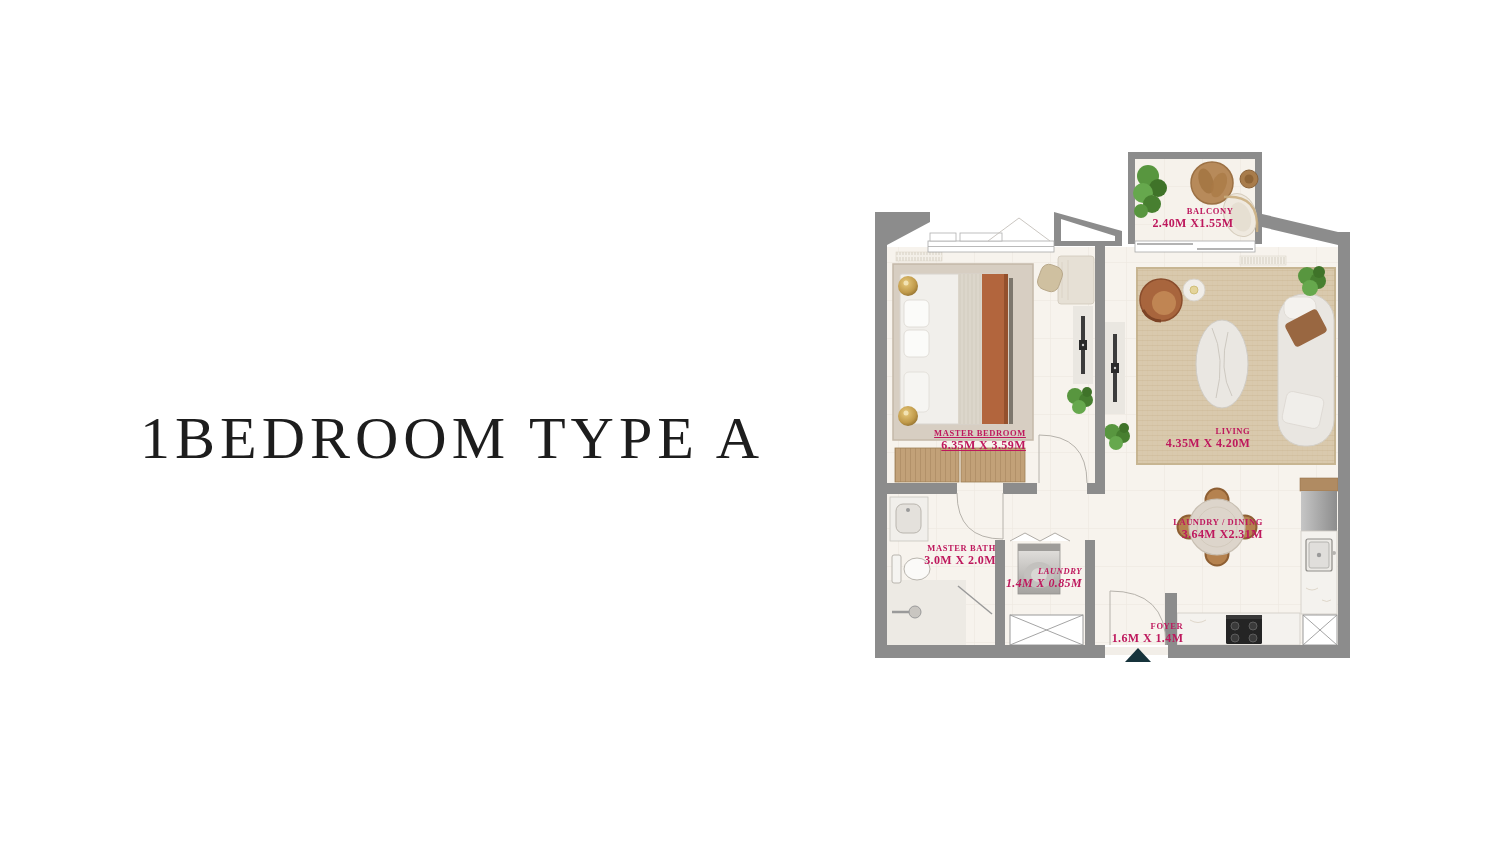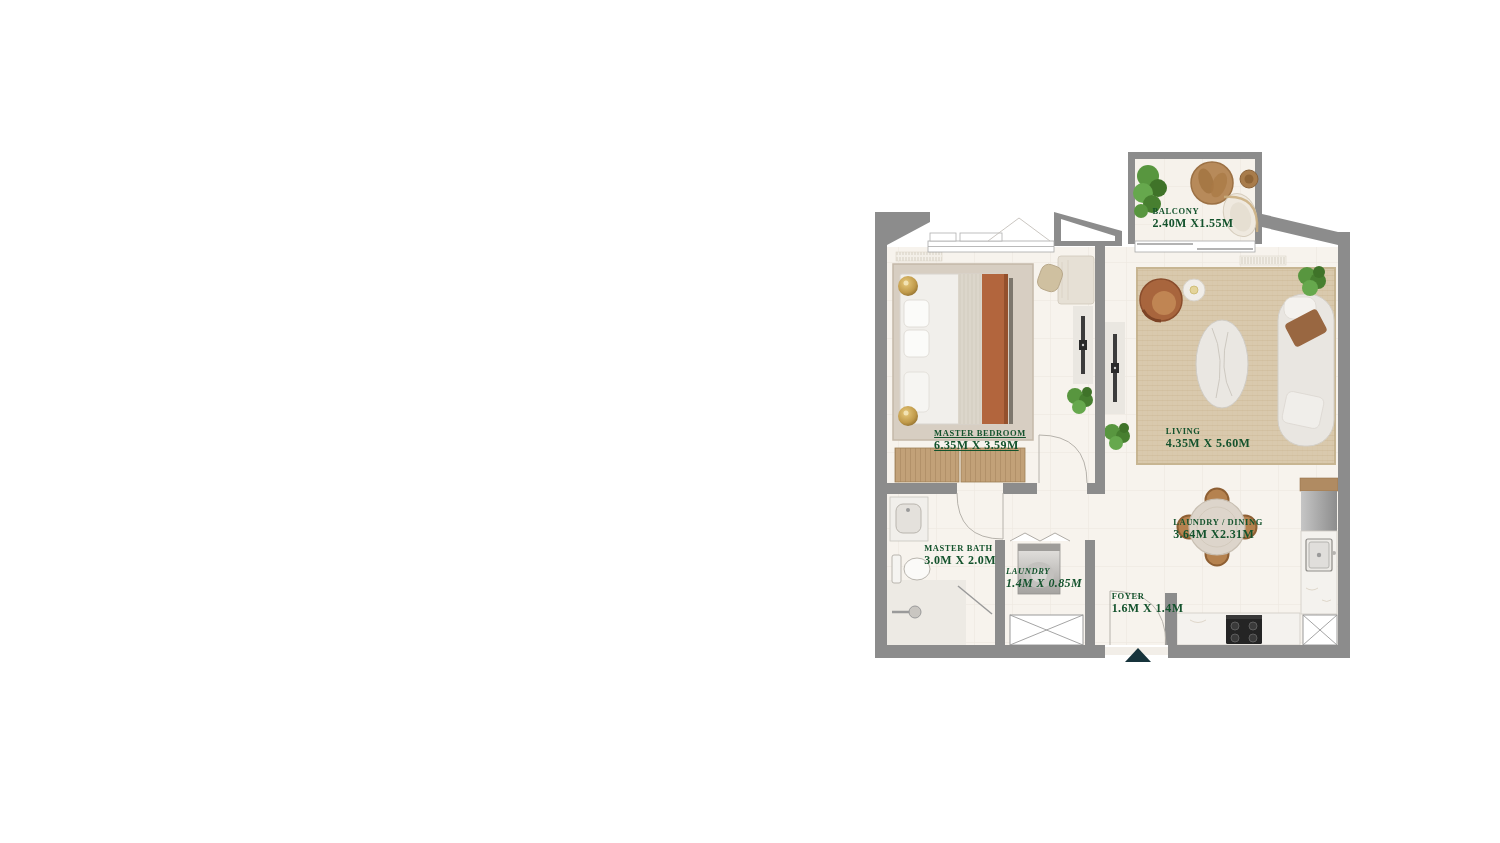--- a/index.html
+++ b/index.html
@@ -3,30 +3,31 @@
 <meta charset="utf-8">
 <style>
   html,body{margin:0;padding:0;}
   body{width:1500px;height:843px;background:#ffffff;position:relative;overflow:hidden;
        font-family:"Liberation Serif", "DejaVu Serif", serif;}
   .canvas{position:absolute;left:0;top:0;width:1500px;height:843px;background:#ffffff;}
   .title{position:absolute;left:140px;top:408px;font-size:60px;line-height:1;
          letter-spacing:5px;color:#1d1d1d;font-weight:400;white-space:nowrap;}
   .plan{position:absolute;left:860px;top:148px;width:510px;height:520px;}
   .plan svg{position:absolute;left:0;top:0;}
-  .room-label{position:absolute;z-index:6;transform:translateX(-50%);text-align:left;
-              color:#14532d;white-space:nowrap;}
+  .room-label{position:absolute;z-index:6;transform:translateX(-50%);text-align:right;
+              color:#be185d;white-space:nowrap;}
   .room-label .rname{font-size:8.5px;font-weight:700;letter-spacing:0.6px;line-height:12px;}
   .room-label .rdims{font-size:12px;font-weight:700;letter-spacing:0.4px;line-height:12px;}
 </style>
 </head>
 <body>
 
 <div class="canvas">
 
+  <div class="title">1BEDROOM TYPE A</div>
 
   <div class="plan">
     <svg width="510" height="520" viewBox="0 0 510 520">
       <defs>
         <pattern id="tiles" width="38" height="38" patternUnits="userSpaceOnUse">
           <path d="M38,0 L0,0 L0,38" fill="none" stroke="#ece6de" stroke-width="1"></path>
         </pattern>
         <pattern id="weave" width="5" height="5" patternUnits="userSpaceOnUse">
           <path d="M0,2.5 H5" stroke="#bda57e" stroke-width="1" opacity="0.25"></path>
           <path d="M2.5,0 V5" stroke="#cdb58c" stroke-width="0.6" opacity="0.2"></path>
@@ -309,32 +310,32 @@
     <div class="room-label" style="left:333px;top:57px;">
       <div class="rname">BALCONY</div>
       <div class="rdims">2.40M X1.55M</div>
     </div>
     <div class="room-label" style="left:120px;top:279px;text-decoration:underline;">
       <div class="rname">MASTER BEDROOM</div>
       <div class="rdims">6.35M X 3.59M</div>
     </div>
     <div class="room-label" style="left:348px;top:277px;">
       <div class="rname">LIVING</div>
-      <div class="rdims">4.35M X 5.60M</div>
+      <div class="rdims">4.35M X 4.20M</div>
     </div>
     <div class="room-label" style="left:358px;top:368px;">
       <div class="rname">LAUNDRY / DINING</div>
       <div class="rdims">3.64M X2.31M</div>
     </div>
     <div class="room-label" style="left:100px;top:394px;">
       <div class="rname">MASTER BATH</div>
       <div class="rdims">3.0M X 2.0M</div>
     </div>
     <div class="room-label" style="left:184px;top:417px;font-style:italic;">
       <div class="rname">LAUNDRY</div>
       <div class="rdims">1.4M X 0.85M</div>
     </div>
-    <div class="room-label" style="left:277px;top:442px;padding-left:21px;">
+    <div class="room-label" style="left:277px;top:472px;padding-left:21px;">
       <div class="rname">FOYER</div>
       <div class="rdims">1.6M X 1.4M</div>
     </div>
   </div>
 </div>
 
 </body></html>

